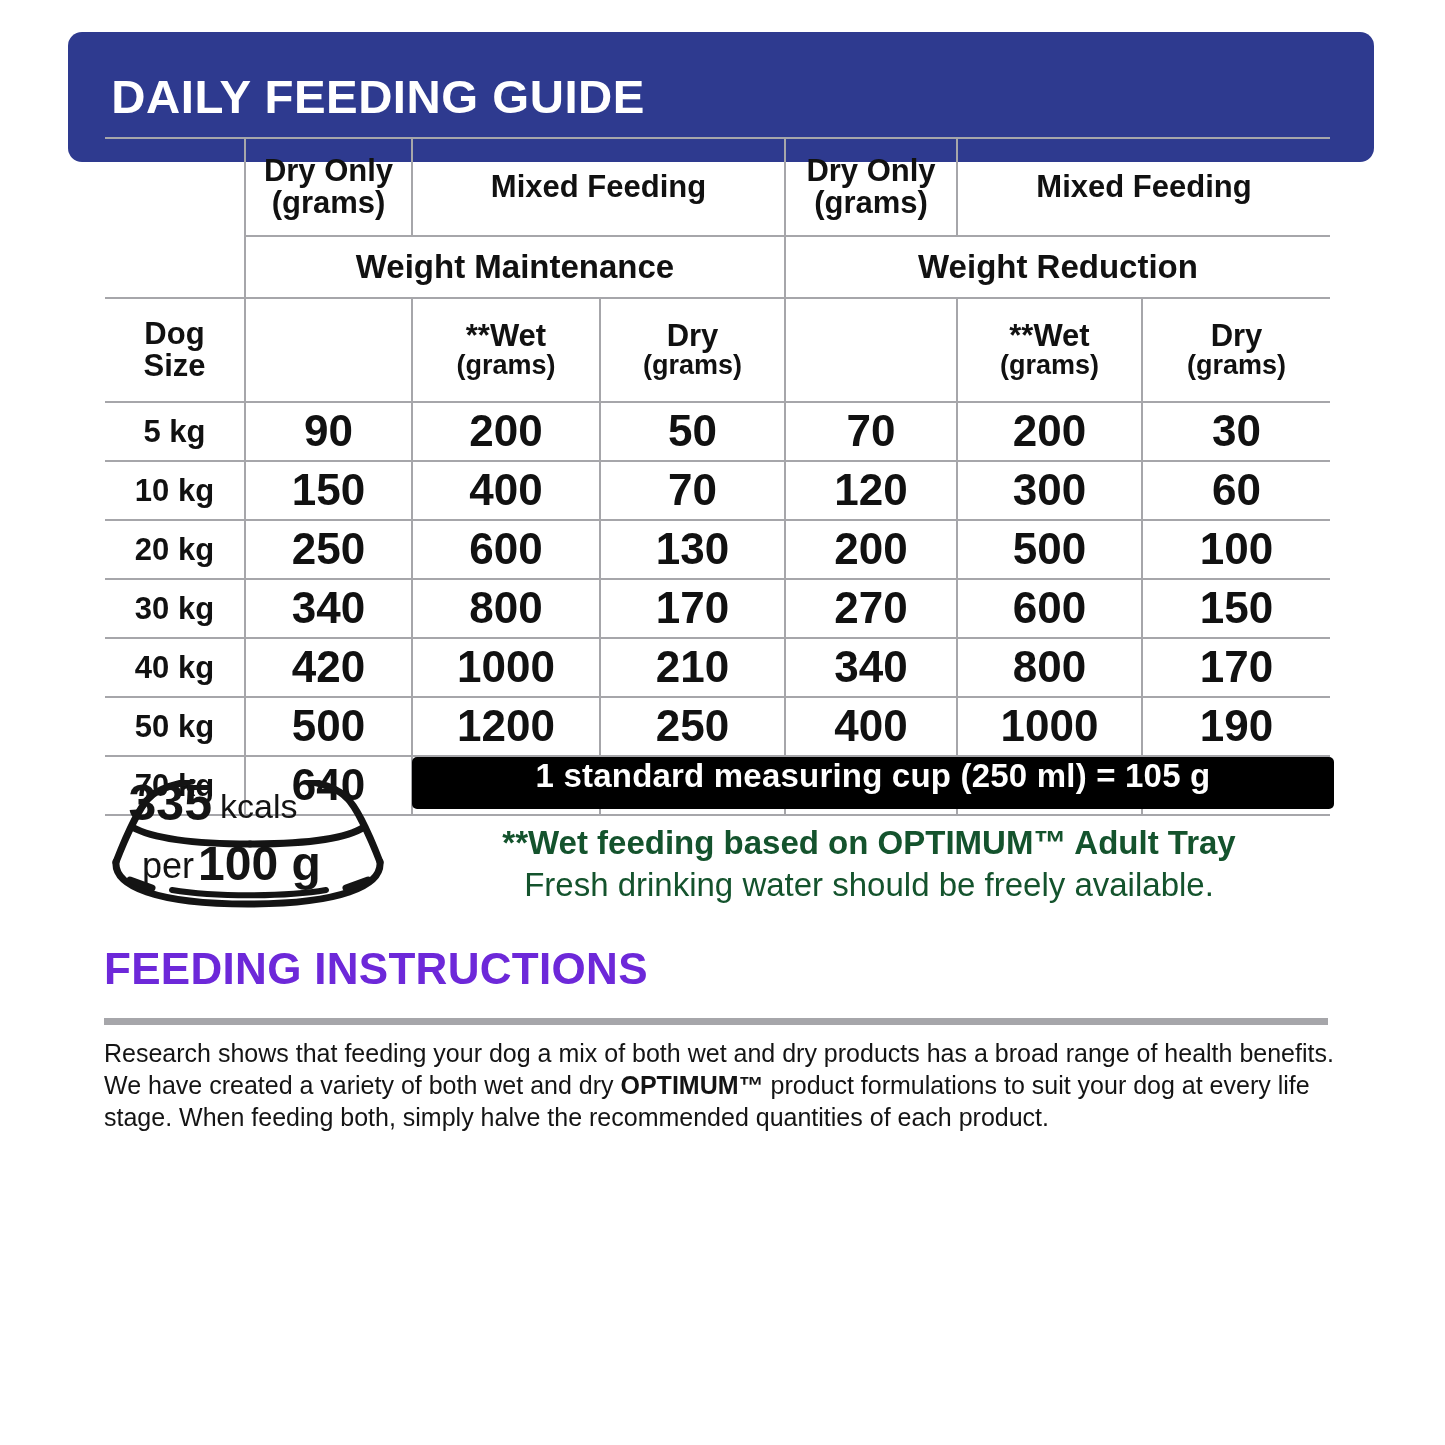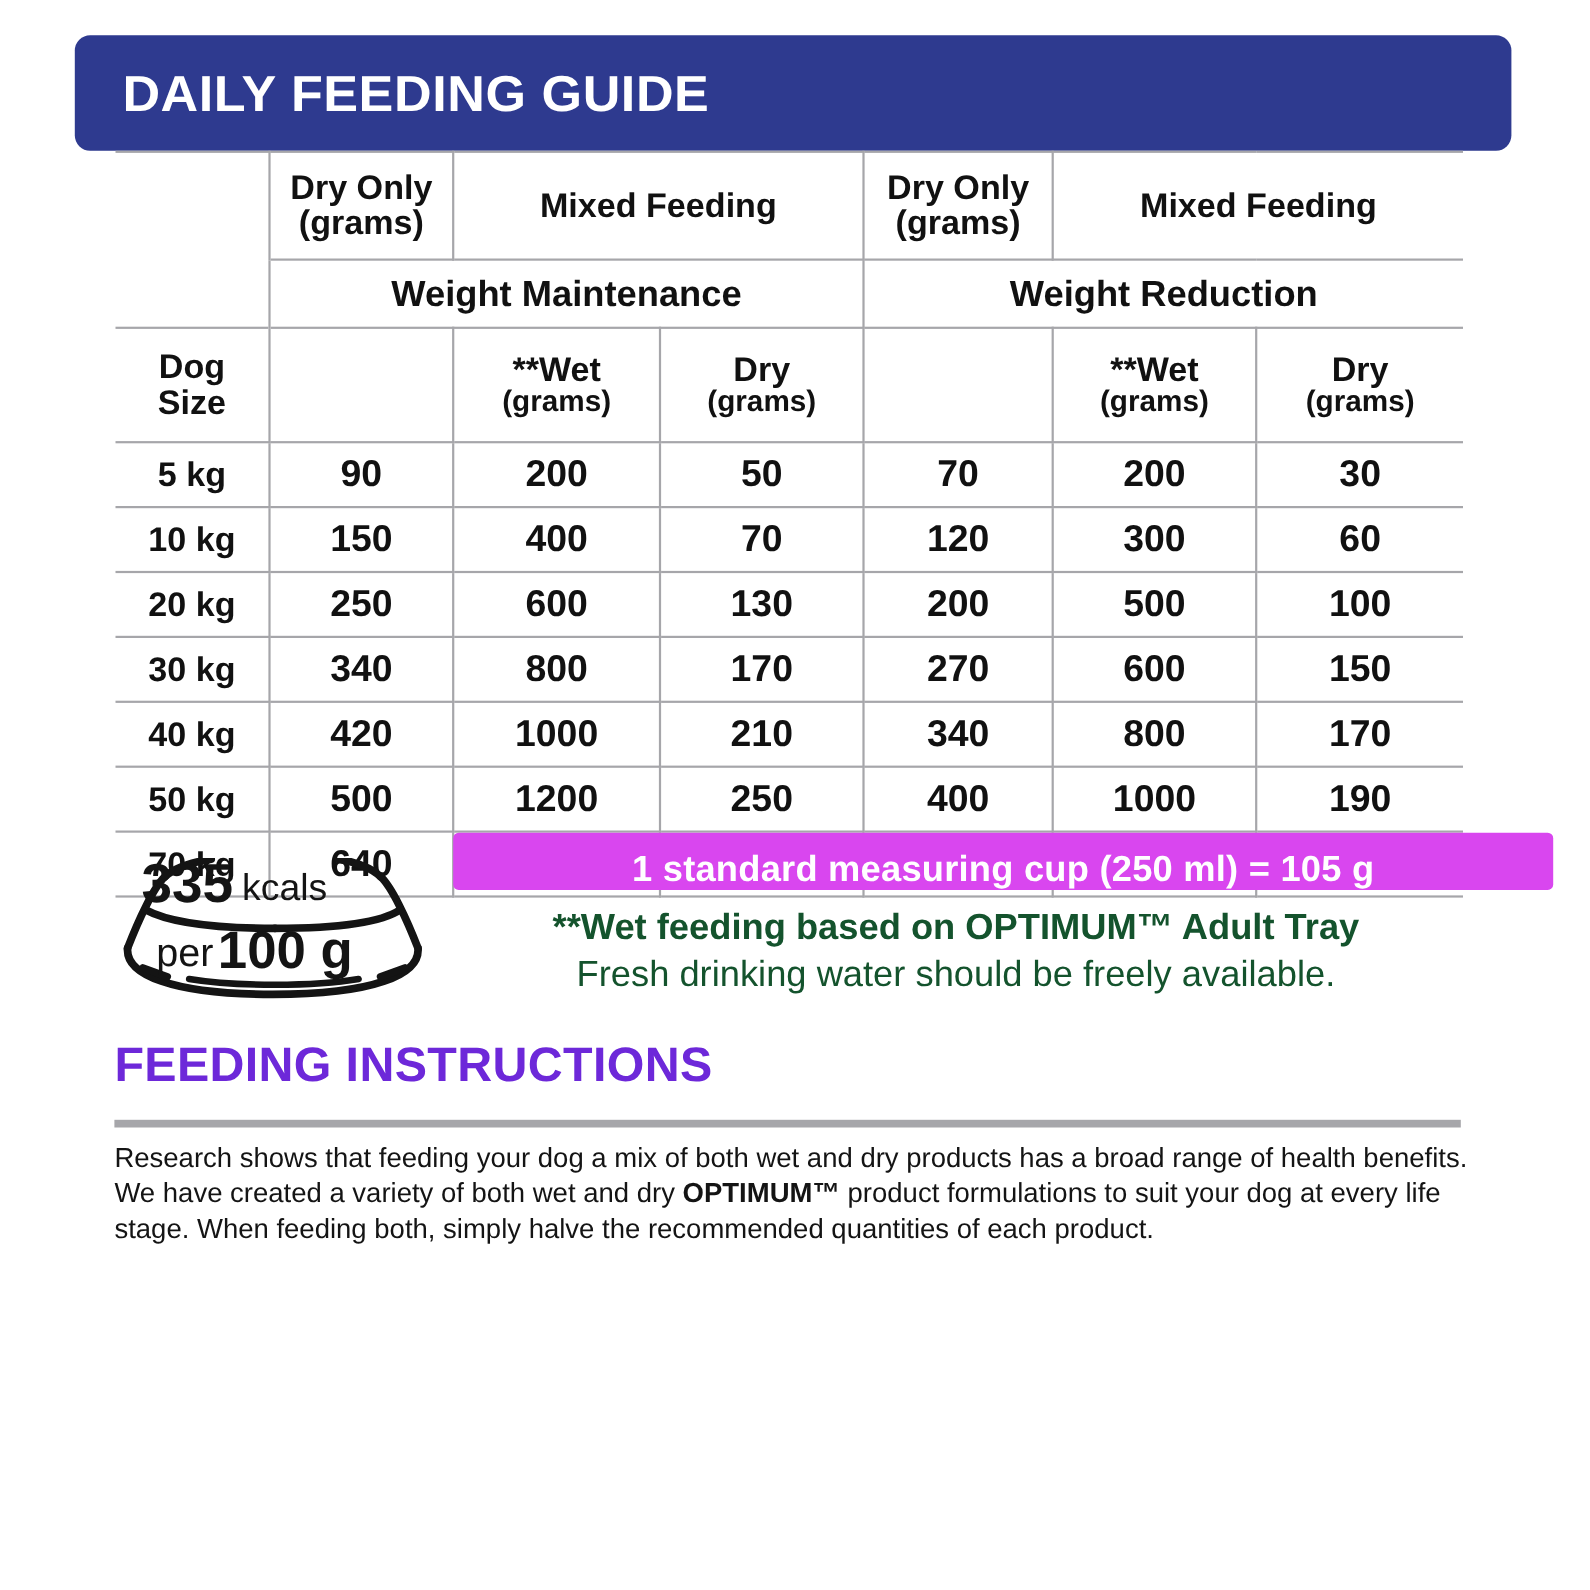--- a/index.html
+++ b/index.html
@@ -20,21 +20,21 @@
     height: 1445px;
     background: #ffffff;
   }
 
   
   .title-bar {
     position: absolute;
     left: 68px;
     top: 32px;
     width: 1306px;
-    height: 105px;
+    height: 130px;
     background: #2e3a8f;
     border-radius: 14px;
     box-sizing: border-box;
     display: flex;
     align-items: center;
   }
   .title-bar .title-text {
     color: #ffffff;
     font-size: 46px;
     font-weight: bold;
@@ -78,21 +78,21 @@
   .feed-table td.sub {
     height: 92px;
     font-size: 31px;
   }
   .feed-table td.sub2 {
     height: 98px;
     font-size: 30px;
   }
   .feed-table td.datacell {
     height: 53px;
-    font-size: 34px;
+    font-size: 44px;
   }
   .feed-table td.dogsize {
     font-size: 31px;
   }
   .feed-table .sml {
     display: block;
     font-size: 27px;
     font-weight: bold;
     line-height: 1.02;
   }
@@ -109,26 +109,26 @@
   col.c3 { width: 185px; }
   col.c4 { width: 172px; }
   col.c5 { width: 185px; }
   col.c6 { width: 188px; }
 
   
   .cup-bar {
     position: absolute;
     left: 412px;
     top: 757px;
-    width: 1000px;
+    width: 922px;
     height: 52px;
-    background: #d946ef;
+    background: #000000;
     border-radius: 5px;
     display: flex;
-    align-items: flex-end;
+    align-items: flex-start;
     justify-content: center;
   }
   .cup-bar span {
     color: #ffffff;
     font-size: 33px;
     font-weight: 600;
     letter-spacing: 0.2px;
   }
 
   

